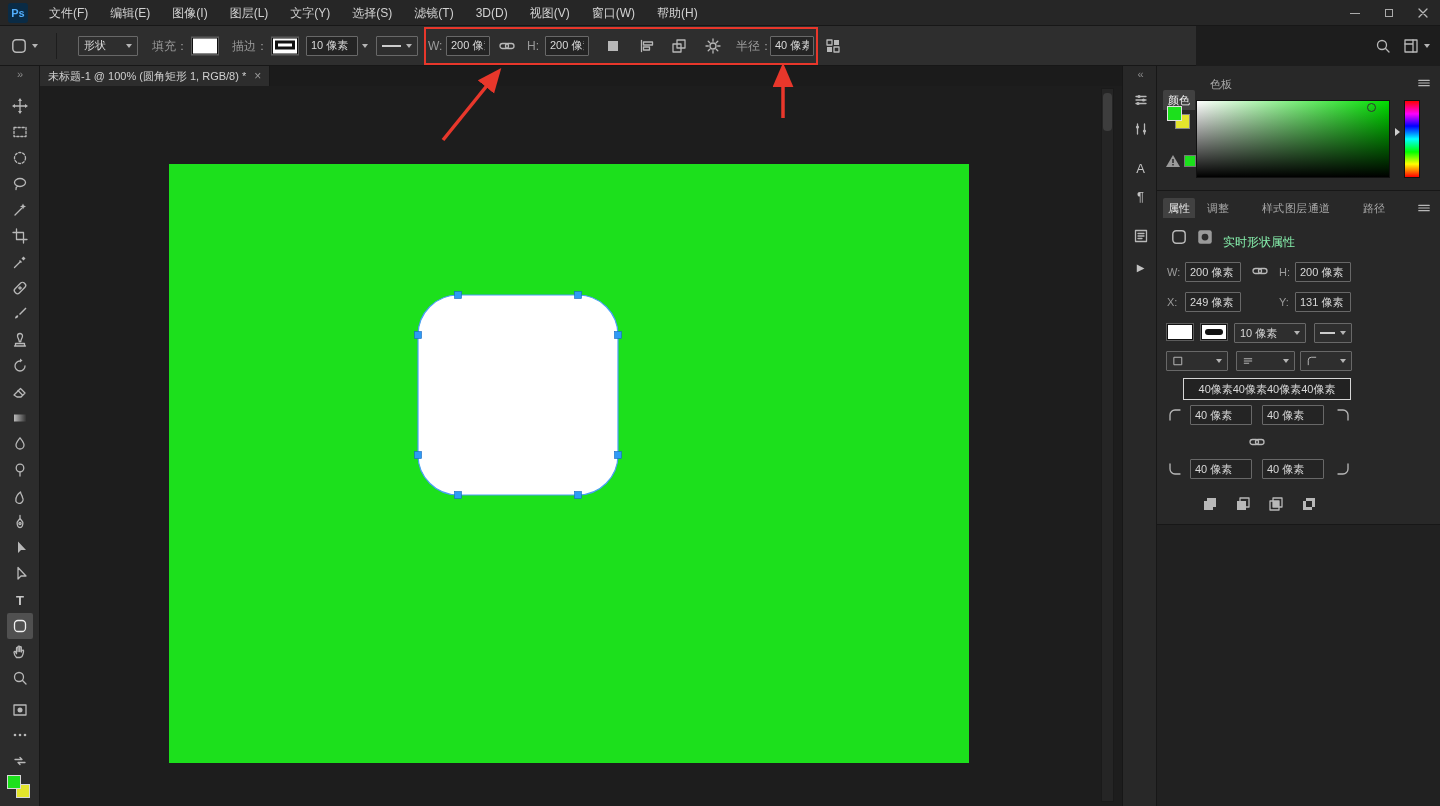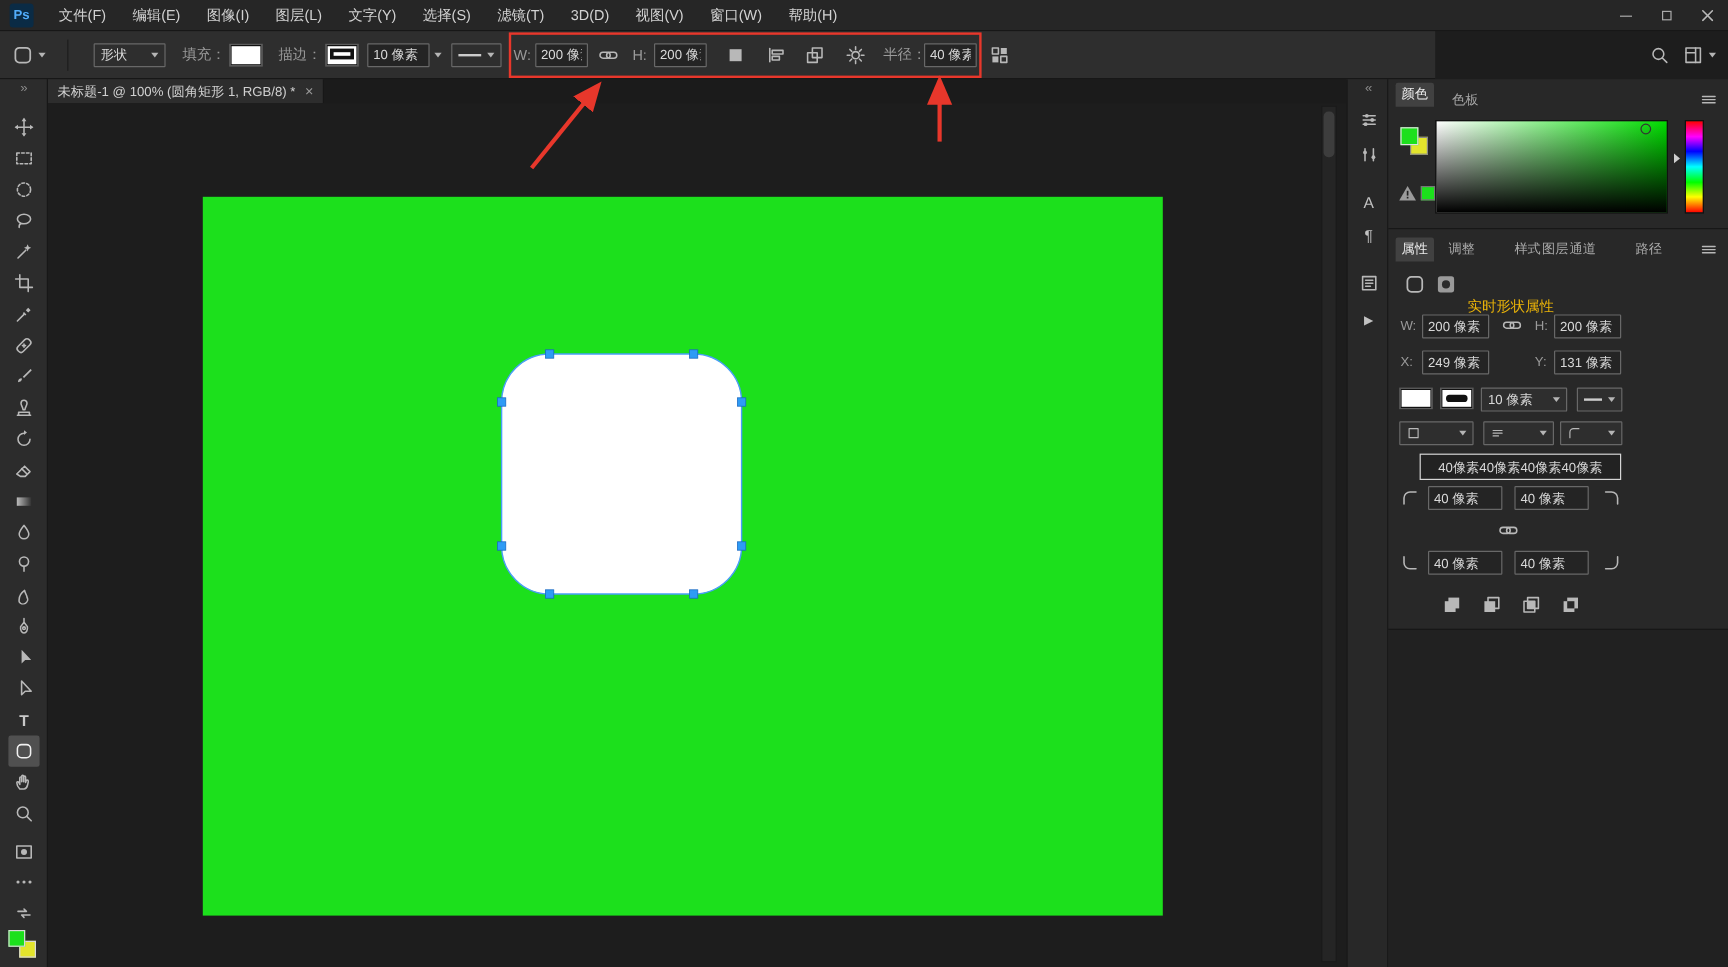--- a/index.html
+++ b/index.html
@@ -420,21 +420,21 @@
         <path d="M5 5.5h6M5 8h6M5 10.5h4"></path>
       </svg>
   </button>
   <button class="dockbtn" style="top:188px">
       <span style="font-size:10px">▶</span>
     </button>
 </div>
 
 <div class="abs" id="panels">
 
-  <div class="ptab active" style="left:6px;top:3px">颜色</div>
+  <div class="ptab active" style="left:6px;top:24px">颜色</div>
   <div class="ptab" style="left:48px;top:8px">色板</div>
   <button class="pfbtn" style="left:256px;top:6px;width:22px;height:22px">
     <svg class="ic" width="14" height="14" viewBox="0 0 16 16">
         <path d="M2 5h12M2 8h12M2 11h12"></path>
       </svg>
   </button>
 
   <div style="position:absolute;left:10px;top:40px;width:15px;height:15px;background:var(--green);border:1px solid #e0e0e0;z-index:2"></div>
   <div style="position:absolute;left:18px;top:48px;width:15px;height:15px;background:var(--yellow);border:1px solid #888;z-index:1"></div>
 
@@ -467,21 +467,21 @@
       </svg>
   </button>
 
   <svg style="position:absolute;left:13px;top:162px" class="ic" width="18" height="18" viewBox="0 0 16 16">
       <rect x="2.5" y="2.5" width="11" height="11" rx="3"></rect>
     </svg>
   <svg style="position:absolute;left:39px;top:162px" width="18" height="18" viewBox="0 0 16 16">
       <rect x="2" y="2" width="12" height="12" rx="2" fill="#9a9a9a"></rect>
       <circle cx="8" cy="8" r="3" fill="#2b2b2b"></circle>
     </svg>
-  <span style="position:absolute;left:66px;top:181px;font-size:12px;color:#eab308">实时形状属性</span>
+  <span style="position:absolute;left:66px;top:168px;font-size:12px;color:#86efac">实时形状属性</span>
 
   <span class="prow-lbl" style="left:10px;top:200px">W:</span>
   <div style="position:absolute;left:28px;top:196px;width:56px">
     <input class="field" readonly="" value="200 像素" style="">
   </div>
   <button class="pfbtn" style="left:92px;top:194px;width:22px;height:22px">
     <svg class="ic" width="16" height="16" viewBox="0 0 16 16">
         <rect x="1" y="5.5" width="8.5" height="5" rx="2.5"></rect>
         <rect x="6.5" y="5.5" width="8.5" height="5" rx="2.5"></rect>
       </svg>

